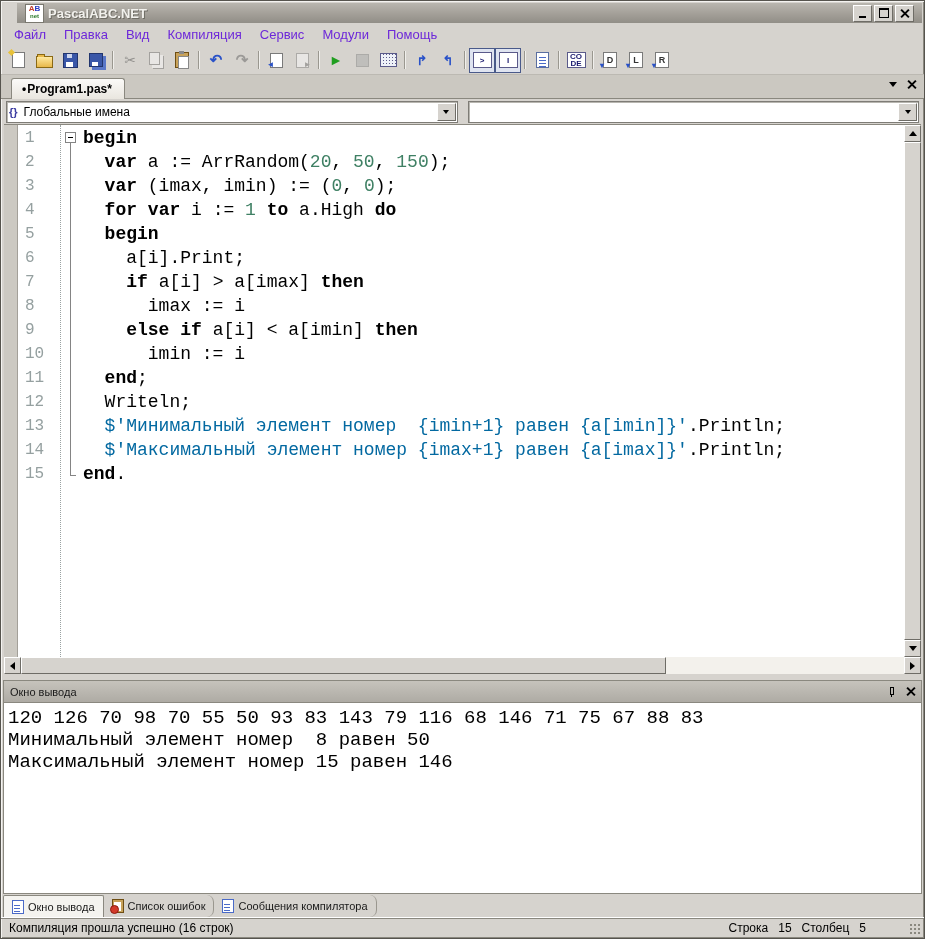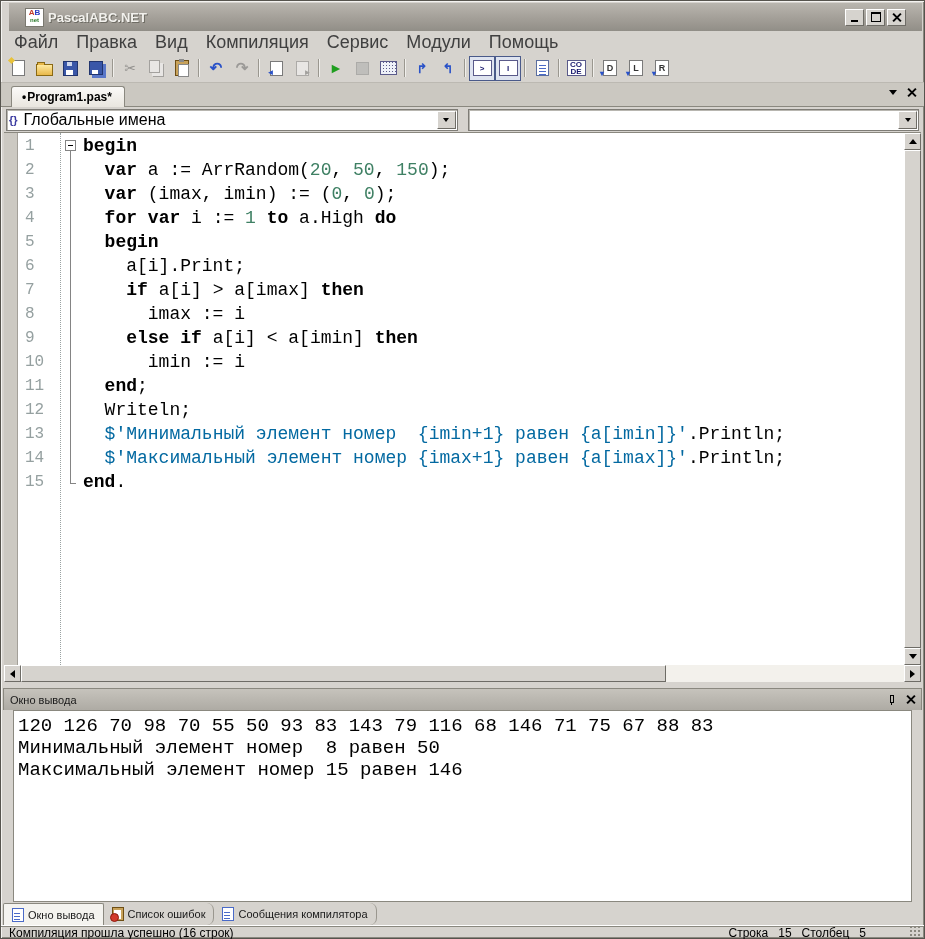--- a/index.html
+++ b/index.html
@@ -1,39 +1,39 @@
 <!DOCTYPE html>
 <html><head>
 <meta charset="utf-8">
 <style>
   html,body{margin:0;padding:0;background:#fff;font-family:"Liberation Sans",sans-serif;}
   .window{position:relative;width:925px;height:939px;background:#d6d3ce;border:1px solid #56544e;
           box-shadow:inset 1px 1px 0 #f4f3f0, inset -1px -1px 0 #8a887f;display:flex;flex-direction:column;box-sizing:border-box;}
 
   
-  .titlebar{height:28px;margin:2px 2px 0 8px;background:linear-gradient(180deg,#b9b6af 0%,#a39f98 55%,#918e87 100%);
-            display:flex;align-items:center;padding:0 16px;flex:0 0 auto;}
+  .titlebar{height:20px;margin:2px 2px 0 16px;background:linear-gradient(180deg,#b9b6af 0%,#a39f98 55%,#918e87 100%);
+            display:flex;align-items:center;padding:0 8px;flex:0 0 auto;}
   .app-icon{width:17px;height:17px;background:#fff;border:1px solid #7a786f;margin-right:4px;position:relative;
             font-weight:bold;font-size:8px;line-height:8px;text-align:center;overflow:hidden;}
   .app-icon .a{color:#c23a2a;}
   .app-icon .b{color:#2a3ac2;}
   .app-icon .net{display:block;color:#2a7a2a;font-size:6px;line-height:6px;}
   .title-text{color:#f2f1ed;font-weight:bold;font-size:13px;text-shadow:1px 1px 0 #6e6c64;flex:1;}
   .winbtn{width:17px;height:15px;background:#d6d3ce;border:1px solid;border-color:#fff #6e6c66 #6e6c66 #fff;
           margin-left:2px;display:flex;align-items:center;justify-content:center;position:relative;}
   .glyph-min{width:7px;height:2px;background:#000;margin-top:7px;}
   .glyph-max{width:8px;height:7px;border:1px solid #000;border-top-width:2px;}
   .xicon{position:relative;width:9px;height:9px;}
   .xicon::before,.xicon::after{content:"";position:absolute;left:4px;top:-1px;width:2px;height:11px;background:#000;}
   .xicon::before{transform:rotate(45deg);}
   .xicon::after{transform:rotate(-45deg);}
 
   
   .menubar{height:23px;display:flex;align-items:center;padding-left:4px;flex:0 0 auto;}
-  .menu-item{padding:1px 9px;font-size:18px;color:#404040;}
+  .menu-item{padding:1px 9px;font-size:13px;color:#6d28d9;}
 
   
   .toolbar{height:28px;display:flex;align-items:center;padding-left:4px;border-bottom:1px solid #bcb9b2;flex:0 0 auto;}
   .tb{width:24px;height:23px;display:flex;align-items:center;justify-content:center;border:1px solid transparent;}
   .tb.pressed{border:1px solid #4a5a8a;background:#dfe4f0;}
   .tb.disabled{opacity:.45;filter:grayscale(1);}
   .tb-sep{width:1px;height:18px;background:#9a978f;border-right:1px solid #f0efec;margin:0 3px;}
   .ic{display:flex;align-items:center;justify-content:center;font-size:13px;}
   .ic-page-new{width:11px;height:14px;background:#fff;border:1px solid #7a7a7a;position:relative;}
   .ic-page-new::before{content:"";position:absolute;left:-4px;top:-3px;width:5px;height:5px;background:#e8c23a;transform:rotate(45deg);}
@@ -68,21 +68,21 @@
   .doc-tab{height:20px;background:linear-gradient(180deg,#fbfaf8,#e9e6df);border:1px solid #8a887f;border-bottom:none;
            border-radius:3px 3px 0 0;padding:0 12px 0 10px;display:flex;align-items:center;font-size:12px;font-weight:bold;
            margin-bottom:-1px;position:relative;z-index:2;}
   .doc-tab .bullet{margin-right:1px;}
   .tabstrip-controls{position:absolute;right:8px;top:5px;display:flex;align-items:center;gap:10px;}
   .tri-down{width:0;height:0;border-left:4px solid transparent;border-right:4px solid transparent;border-top:5px solid #000;}
 
   
   .comborow{height:25px;display:flex;align-items:center;padding:0 5px;gap:10px;flex:0 0 auto;}
   .combo{height:20px;background:#fff;border:1px solid #7e7c76;box-shadow:inset 1px 1px 0 #b8b6b0;display:flex;align-items:center;flex:1;position:relative;}
-  .combo .val{flex:1;font-size:16px;padding-left:3px;white-space:nowrap;overflow:hidden;}
+  .combo .val{flex:1;font-size:12px;padding-left:3px;white-space:nowrap;overflow:hidden;}
   .combo .drop{width:17px;height:16px;margin-right:1px;background:#d6d3ce;border:1px solid;border-color:#fff #6e6c66 #6e6c66 #fff;display:flex;align-items:center;justify-content:center;}
   .combo .drop .tri-down{border-top-width:4px;border-left-width:3.5px;border-right-width:3.5px;}
   .braces-icon{color:#3a3aa0;font-weight:bold;font-size:11px;margin:0 3px 0 2px;position:relative;}
   .braces-icon::before{content:"";position:absolute;left:-2px;top:2px;width:7px;height:9px;background:#e8e6e0;border:1px solid #9a98a0;z-index:-1;}
 
   
   .editor-wrap{flex:0 0 549px;display:flex;flex-direction:column;background:#fff;border-top:1px solid #8a887f;margin:0 3px;position:relative;}
   .editor-view{flex:1;position:relative;overflow:hidden;}
   .gutter-strip{position:absolute;left:0;top:0;bottom:0;width:13px;background:#ccc9c2;border-right:1px solid #a3a099;}
   .dot-sep{position:absolute;left:56px;top:0;bottom:0;width:0;border-left:1px dotted #9aa2a2;}
@@ -115,21 +115,21 @@
   .hscroll .track{flex:1;position:relative;}
   .hscroll .thumb{position:absolute;left:0;top:0;bottom:0;width:645px;background:#d6d3ce;border:1px solid;border-color:#fff #6e6c66 #6e6c66 #fff;box-sizing:border-box;}
 
   
   .splitter{flex:0 0 6px;}
   .outpanel-header{flex:0 0 21px;margin:0 2px;background:linear-gradient(180deg,#c6c3bc,#aeaba4);border:1px solid #8a887f;border-bottom:none;display:flex;align-items:center;padding:0 6px;}
   .outpanel-header .cap{flex:1;font-size:11px;color:#1a1a1a;}
   .pin-icon{width:10px;height:11px;position:relative;margin-right:10px;}
   .pin-icon::before{content:"";position:absolute;left:4px;top:1px;width:2px;height:6px;border:1px solid #000;}
   .pin-icon::after{content:"";position:absolute;left:5px;top:8px;width:1px;height:3px;background:#000;}
-  .outpanel-body{flex:0 0 192px;margin:0 12px;background:#fff;border:1px solid #8a887f;overflow:hidden;padding:4px 4px;box-sizing:border-box;}
+  .outpanel-body{flex:0 0 192px;margin:0 2px;background:#fff;border:1px solid #8a887f;overflow:hidden;padding:4px 4px;box-sizing:border-box;}
   .out-line{font-family:"Liberation Mono","DejaVu Sans Mono",monospace;font-size:19px;line-height:22px;white-space:pre;color:#000;}
 
   
   .btabbar{flex:0 0 22px;display:flex;align-items:stretch;padding-left:2px;margin-top:1px;}
   .btab{display:flex;align-items:center;gap:4px;padding:0 8px;font-size:11px;color:#1a1a1a;border-right:1px solid #9a978f;border-radius:7px;}
   .btab.active{background:#f4f3ef;border:1px solid #8a887f;border-bottom:none;border-radius:2px 2px 0 0;font-weight:normal;}
   .bic{display:inline-block;}
   .bic-doc{width:10px;height:12px;background:#fff;border:1px solid #4a6ac8;background-image:repeating-linear-gradient(180deg,transparent 0 2px,#4a6ac8 2px 3px);background-size:6px 100%;background-repeat:no-repeat;background-position:1px 2px;}
   .bic-clipboard-error{width:10px;height:12px;background:#c8a25a;border:1px solid #6e4e14;position:relative;}
   .bic-clipboard-error::before{content:"";position:absolute;left:1px;top:2px;width:7px;height:9px;background:#fff;}

